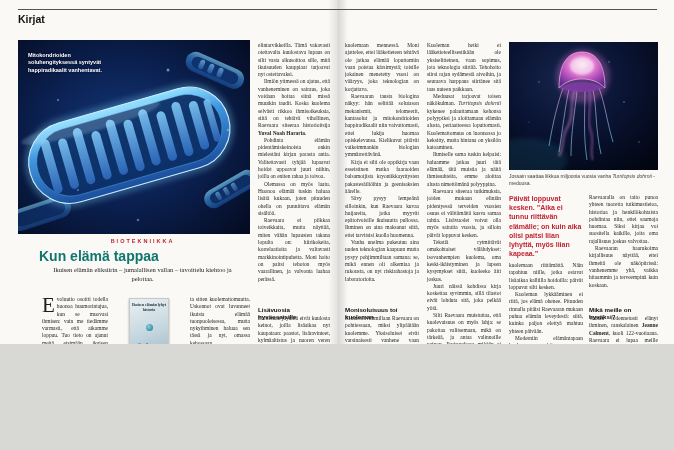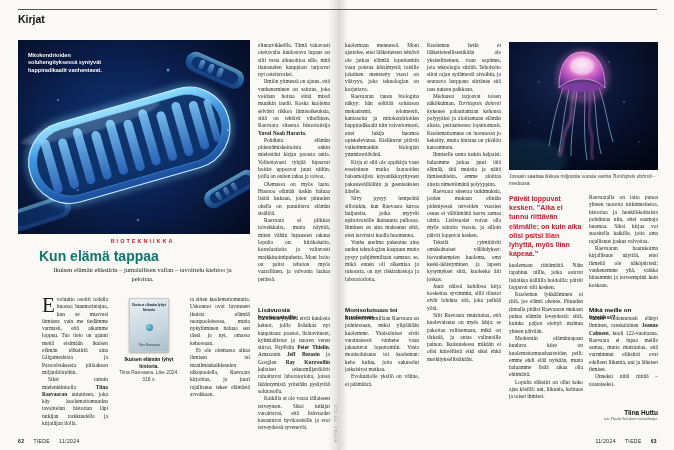--- a/index.html
+++ b/index.html
@@ -1,16 +1,16 @@
 <!DOCTYPE html>
 <html><head>
 <meta charset="utf-8">
 <style>
   html,body{margin:0;padding:0;background:#d8d8d4;}
-  .spread{position:relative;width:674px;height:450px;background:#faf9f6;overflow:hidden;
+  .spread{position:relative;width:674px;height:344px;background:#faf9f6;overflow:hidden;
           font-family:"Liberation Serif",serif;color:#1d1d1d;}
   .top-rule{position:absolute;left:18px;top:9px;width:639px;height:1px;background:#555;}
   .section-label{position:absolute;left:18px;top:13px;font:bold 10.5px "Liberation Sans",sans-serif;color:#111;}
   .gutter{position:absolute;left:328px;top:0;width:20px;height:450px;
           background:linear-gradient(90deg,rgba(0,0,0,0) 0%,rgba(50,50,60,.10) 42%,rgba(50,50,60,.16) 52%,rgba(0,0,0,0) 100%);}
   
   .mito{position:absolute;left:18px;top:40px;width:232px;height:194px;overflow:hidden;}
   .mito svg{display:block;width:100%;height:100%;}
   .mito-cap{position:absolute;left:10px;top:12px;width:84px;font:bold 5.5px/1.35 "Liberation Sans",sans-serif;
             color:#fff;text-shadow:0 0 2px rgba(0,0,20,.8);}

